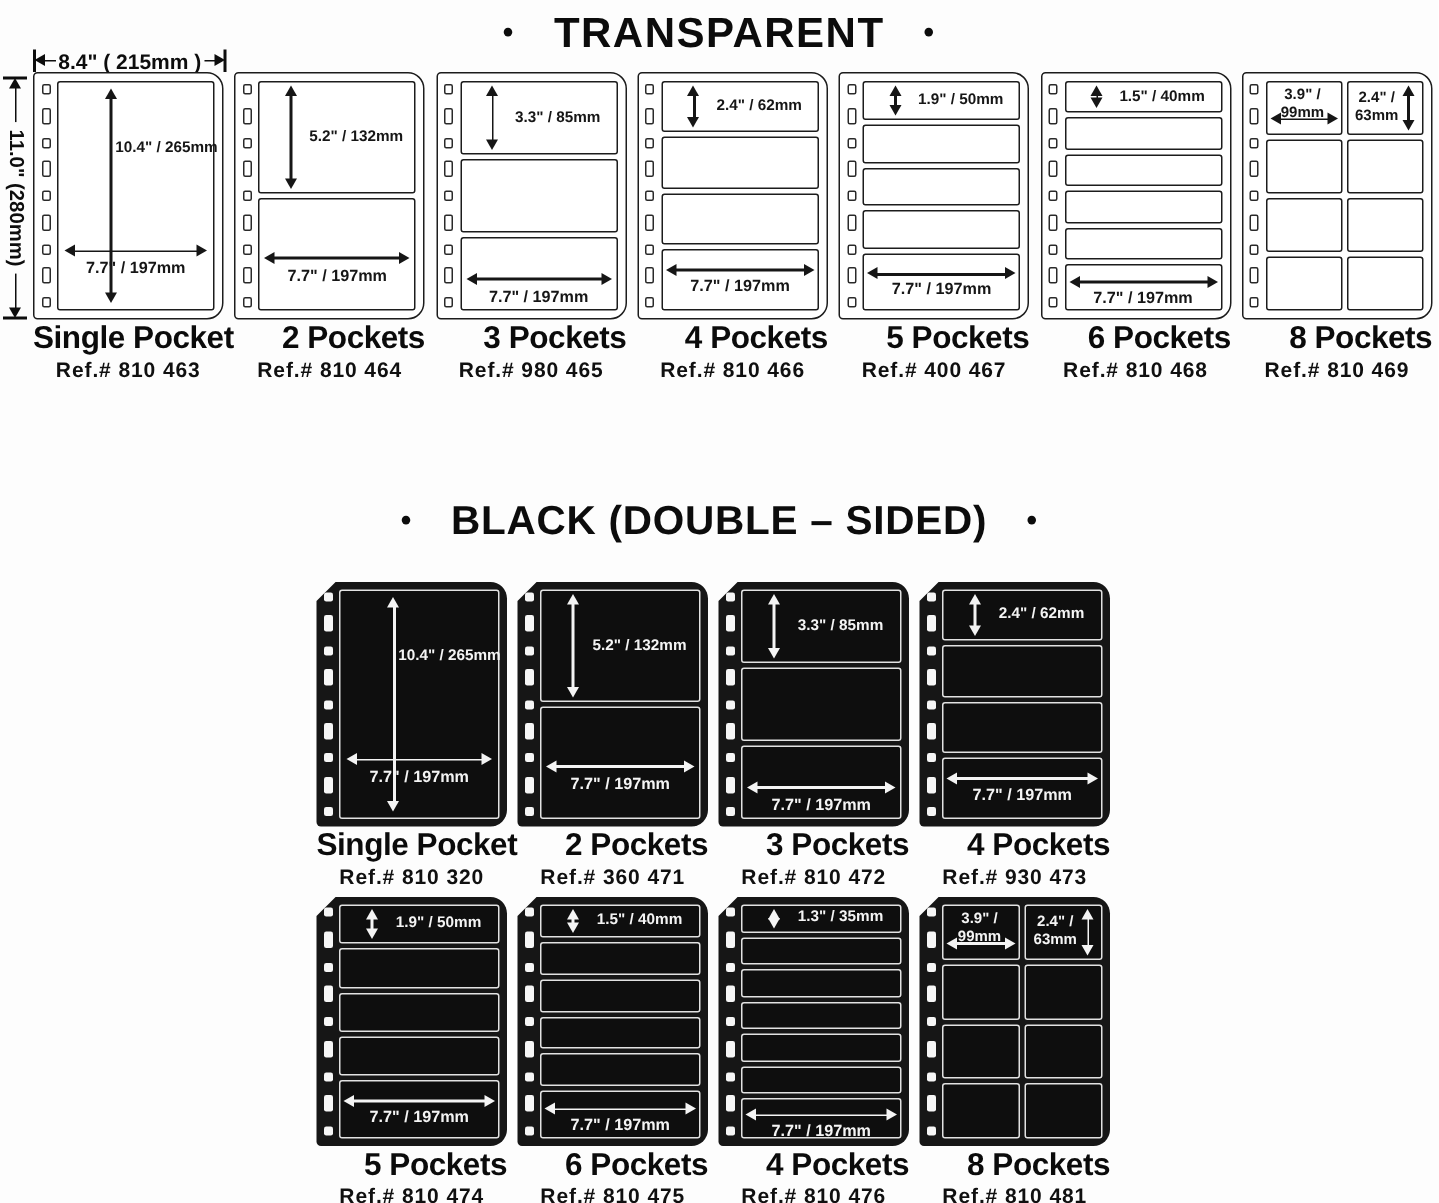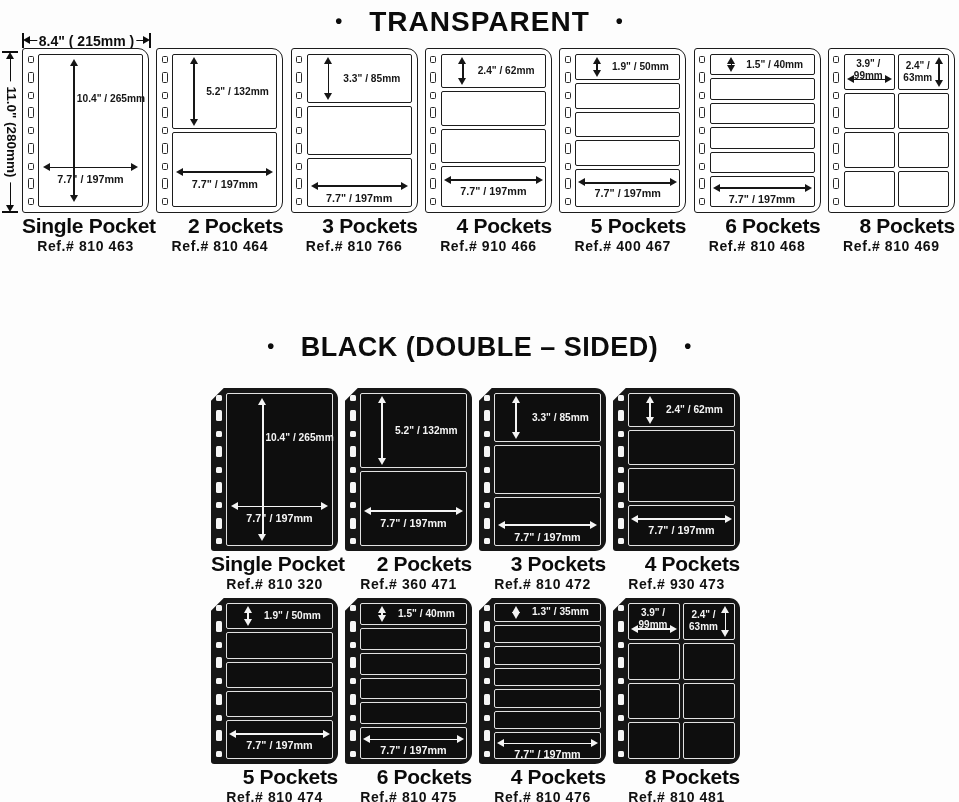--- a/index.html
+++ b/index.html
@@ -217,21 +217,21 @@
           <div class="pocket"></div>
           <div class="pocket">
             <span class="arr-h ah-mid">
               <i class="ln"></i>
             </span>
             <span class="dim dh-mid">7.7" / 197mm</span>
           </div>
         </div>
       </div>
       <div class="page-label">3 Pockets</div>
-      <div class="page-ref">Ref.# 810 766</div>
+      <div class="page-ref">Ref.# 980 465</div>
     </div>
     <div class="unit" style="left: 424.9px; top: 48px; width: 127px;">
       <div class="page transparent" style="height: 165px;">
         <div class="holes">
           <i class="hole sq"></i>
           <i class="hole tall"></i>
           <i class="hole sq"></i>
           <i class="hole tall"></i>
           <i class="hole sq"></i>
           <i class="hole tall"></i>
@@ -250,21 +250,21 @@
           <div class="pocket"></div>
           <div class="pocket" style="flex-grow: 1.2;">
             <span class="arr-h ah-top">
               <i class="ln"></i>
             </span>
             <span class="dim dh-top">7.7" / 197mm</span>
           </div>
         </div>
       </div>
       <div class="page-label">4 Pockets</div>
-      <div class="page-ref">Ref.# 910 466</div>
+      <div class="page-ref">Ref.# 810 466</div>
     </div>
     <div class="unit" style="left: 559.2px; top: 48px; width: 127px;">
       <div class="page transparent" style="height: 165px;">
         <div class="holes">
           <i class="hole sq"></i>
           <i class="hole tall"></i>
           <i class="hole sq"></i>
           <i class="hole tall"></i>
           <i class="hole sq"></i>
           <i class="hole tall"></i>

